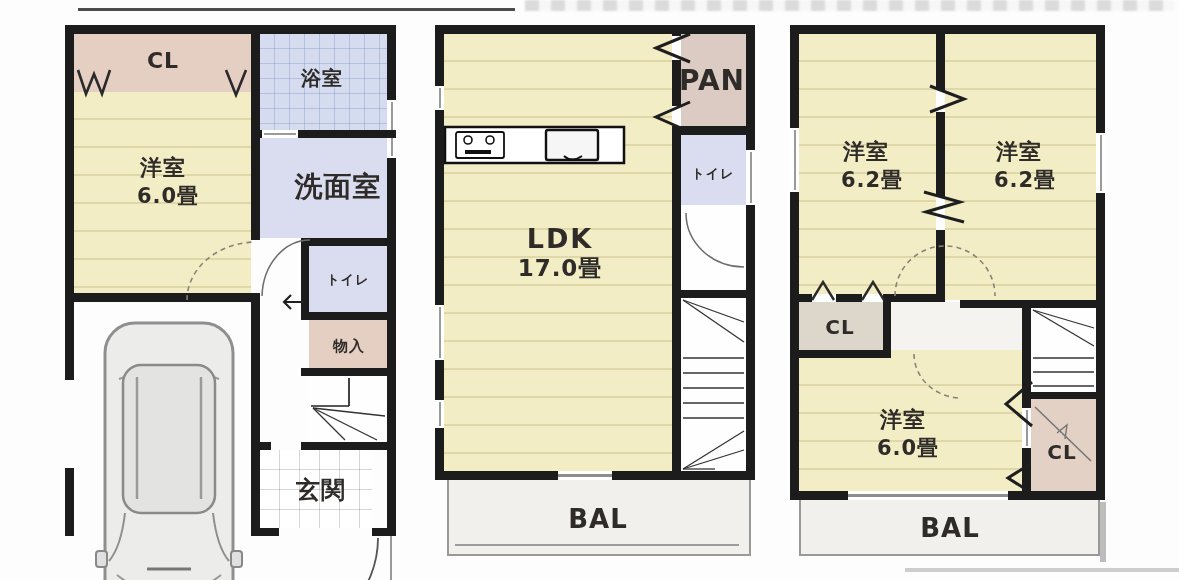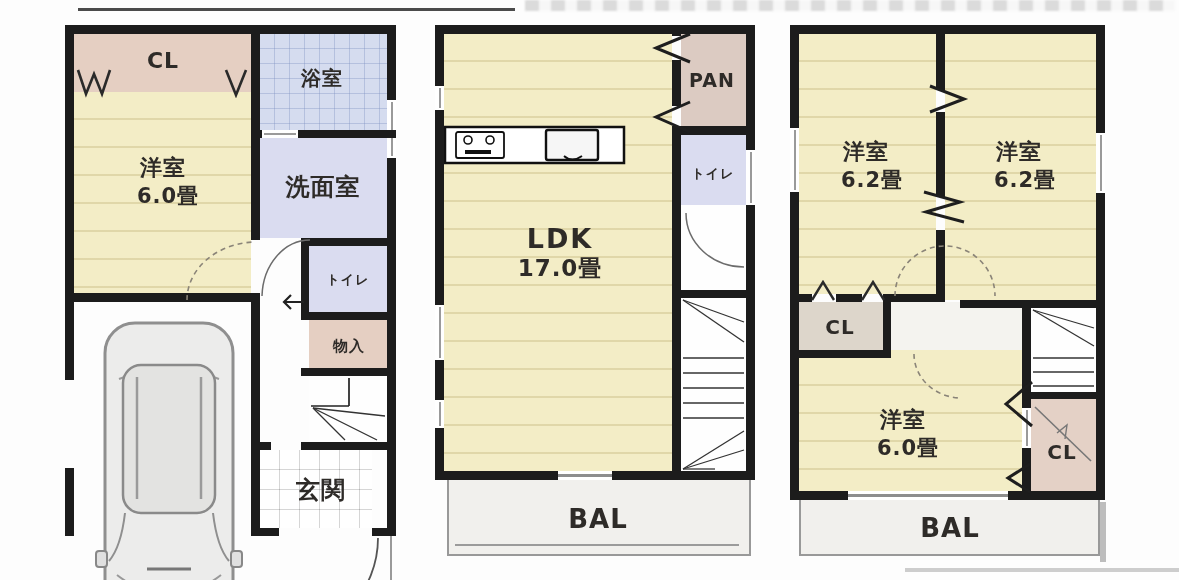--- a/index.html
+++ b/index.html
@@ -114,21 +114,21 @@
       <rect x="1" y="236" width="11" height="16" rx="3" fill="#e0e0e0" stroke="#888" stroke-width="2"></rect>
       <rect x="136" y="236" width="11" height="16" rx="3" fill="#e0e0e0" stroke="#888" stroke-width="2"></rect>
       <line x1="52" y1="254" x2="96" y2="254" stroke="#777" stroke-width="3"></line>
       <path d="M22 260 Q74 300 126 260" fill="none" stroke="#999" stroke-width="2"></path>
     </svg>
 
     <span class="label" style="left:163px;top:60px;font-size:22px;">CL</span>
     <span class="label" style="left:322px;top:78px;font-size:20px;">浴室</span>
     <span class="label" style="left:163px;top:168px;font-size:22px;">洋室</span>
     <span class="label" style="left:168px;top:196px;font-size:21px;">6.0畳</span>
-    <span class="label" style="left:323px;top:187px;font-size:24px;">洗面室</span>
+    <span class="label" style="left:338px;top:187px;font-size:28px;">洗面室</span>
     <span class="label" style="left:348px;top:280px;font-size:13px;">トイレ</span>
     <span class="label" style="left:349px;top:346px;font-size:15px;">物入</span>
     <span class="label" style="left:321px;top:490px;font-size:24px;">玄関</span>
   </div>
 
   <div class="plan">
     <div class="room fill-yellow" style="left:444px;top:34px;width:228px;height:437px;"></div>
     <div class="room fill-pan" style="left:681px;top:34px;width:65px;height:92px;"></div>
     <div class="room fill-lav" style="left:681px;top:135px;width:65px;height:70px;"></div>
     <div class="room fill-white" style="left:681px;top:205px;width:65px;height:85px;"></div>
@@ -179,21 +179,21 @@
       <line x1="2" y1="105" x2="63" y2="105" stroke="#333" stroke-width="1.3"></line>
       <line x1="2" y1="120" x2="63" y2="120" stroke="#333" stroke-width="1.3"></line>
       <line x1="2" y1="171" x2="63" y2="133" stroke="#333" stroke-width="1.3"></line>
       <line x1="2" y1="171" x2="63" y2="152" stroke="#333" stroke-width="1.3"></line>
       <line x1="2" y1="171" x2="34" y2="171" stroke="#333" stroke-width="1.3"></line>
     </svg>
 
     <div class="bal" style="left:447px;top:480px;width:300px;height:74px;"></div>
     <div style="position:absolute;left:455px;top:544px;width:284px;height:2px;background:#9b9b9b;"></div>
 
-    <span class="label" style="left:712px;top:80px;font-size:19px;">PAN</span>
+    <span class="label" style="left:712px;top:80px;font-size:28px;">PAN</span>
     <span class="label" style="left:713px;top:174px;font-size:13px;">トイレ</span>
     <span class="label" style="left:560px;top:238px;font-size:27px;letter-spacing:2px;">LDK</span>
     <span class="label" style="left:560px;top:268px;font-size:23px;">17.0畳</span>
     <span class="label" style="left:598px;top:519px;font-size:26px;">BAL</span>
   </div>
 
   <div class="plan">
     <div class="room fill-yellow" style="left:799px;top:34px;width:137px;height:260px;"></div>
     <div class="room fill-yellow" style="left:945px;top:34px;width:151px;height:266px;"></div>
     <div class="room fill-cltan" style="left:799px;top:302px;width:84px;height:48px;"></div>

